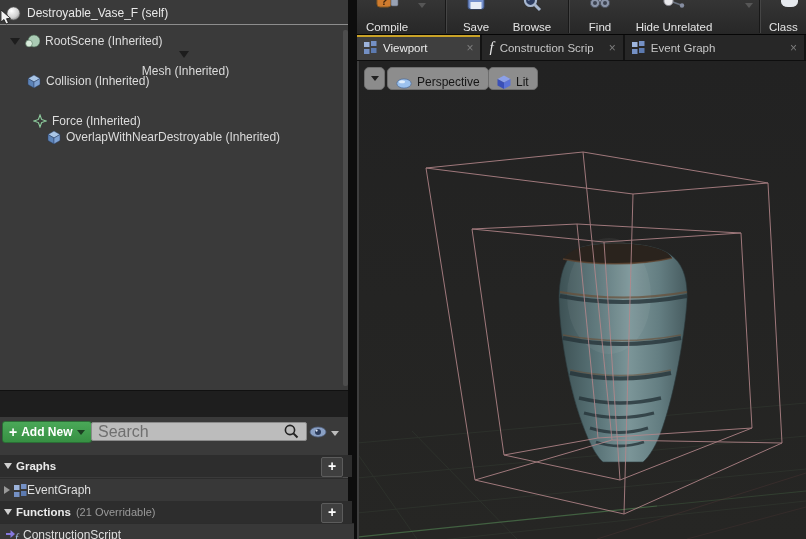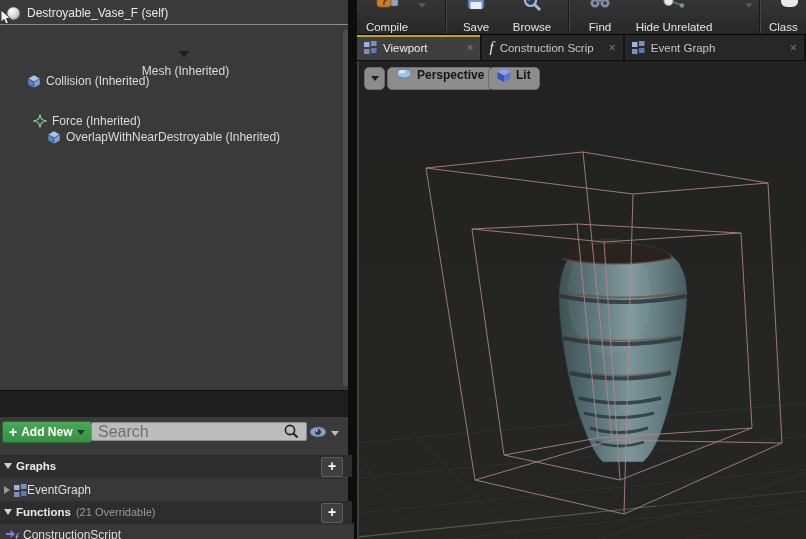--- a/index.html
+++ b/index.html
@@ -79,21 +79,21 @@
   #tab-construction{width:141px;}
   #tab-eventgraph{width:180px;}
 
   .viewport{position:absolute;top:61px;left:0;width:449px;height:478px;background:linear-gradient(#222222,#262624);
     border-left:2px solid #3e3e3e;box-sizing:border-box;overflow:hidden;}
   .vp-scene{position:absolute;left:0;top:0;}
   .vp-caret-btn{position:absolute;left:5px;top:6px;width:19px;height:21px;background:#8c8c8c;border:1px solid #6e6e6e;
     border-radius:5px;display:flex;align-items:center;justify-content:center;z-index:3;}
   .vp-caret-btn .c{width:0;height:0;border-left:4px solid transparent;border-right:4px solid transparent;border-top:5px solid #222;}
   .vp-btn{position:absolute;top:6px;height:21px;background:#8d8d8d;border:1px solid #6e6e6e;border-radius:5px;
-    display:flex;align-items:flex-start;gap:5px;padding:0 8px;color:#151515;font-size:12px;font-weight:bold;z-index:3;}
+    display:flex;align-items:flex-end;gap:5px;padding:0 8px;color:#151515;font-size:12px;font-weight:normal;z-index:3;}
   #btn-perspective{left:28px;}
   #btn-lit{left:129px;}
 
   .class-blob{position:absolute;left:424px;top:-6px;width:17px;height:13px;background:#e6e9ee;border-radius:50% 50% 40% 40%;}
   .cursor{position:absolute;left:1px;top:10px;z-index:5;}
 </style>
 </head>
 <body>
 
 <div class="left-panel">
@@ -109,20 +109,28 @@
         </defs>
       <circle cx="7.5" cy="7.5" r="6.5" fill="url(#sph)" stroke="#555" stroke-width="0.6"></circle>
     </svg>
     <span class="lbl">Destroyable_Vase_F (self)</span>
   </div>
 
   <svg class="cursor" width="11" height="15">
     <polygon points="0,0 0,12 3,9.5 5,14 7.5,13 5.5,8.7 9.5,8.3" fill="#f2f2f2" stroke="#111" stroke-width="0.8"></polygon>
   </svg>
 
+  <div class="trow" id="row-rootscene">
+    <span class="exp-down"></span>
+    <svg width="15" height="14">
+      <circle cx="9" cy="7" r="6" fill="#aacbb4" stroke="#4e6e58" stroke-width="0.6"></circle>
+      <circle cx="4" cy="9.5" r="3.4" fill="#d9ecdc" stroke="#4e6e58" stroke-width="0.6"></circle>
+    </svg>
+    <span class="lbl">RootScene (Inherited)</span>
+  </div>
 
   <div class="trow" id="row-mesh">
     <span class="exp-down"></span>
     <svg width="14" height="14">
       <polygon points="7,0.5 13,4 13,11 7,13.5 1,11 1,4" fill="#6fb087" stroke="#2e5e40" stroke-width="0.7"></polygon>
       <polygon points="7,0.5 13,4 7,7.5 1,4" fill="#9fd3af"></polygon>
       <polygon points="7,7.5 7,13.5 1,11 1,4" fill="#4c8a64"></polygon>
     </svg>
     <span class="lbl">Mesh (Inherited)</span>
   </div>

